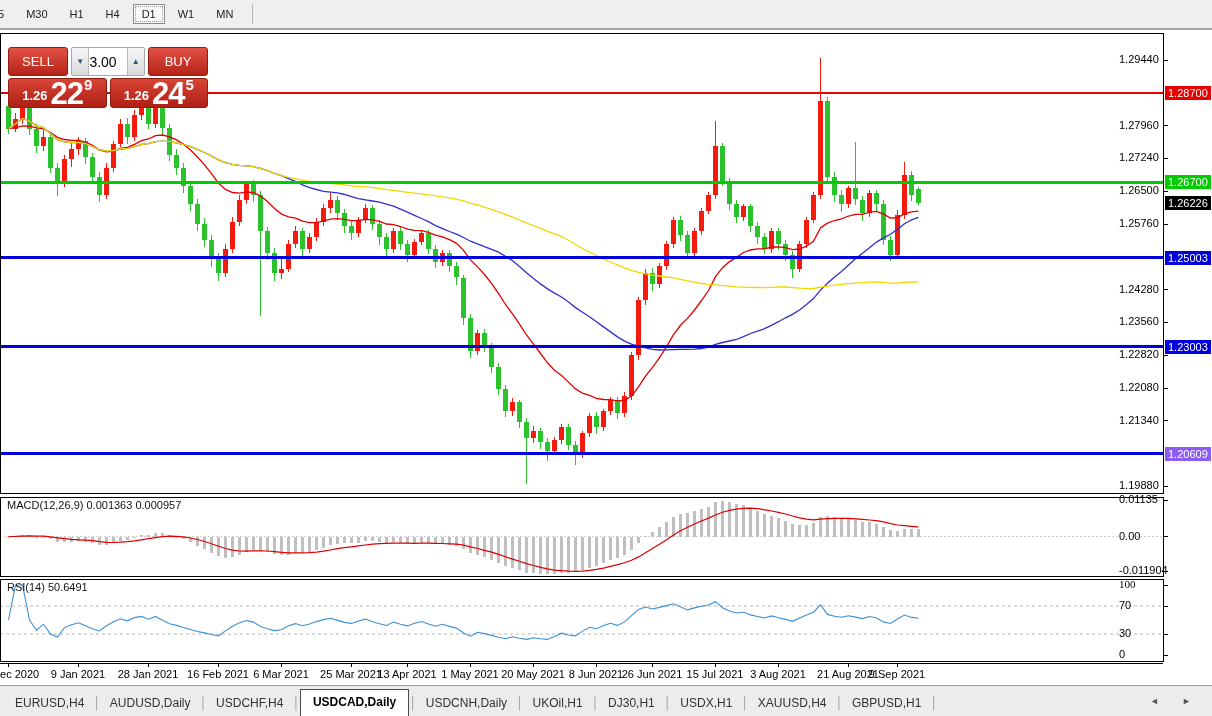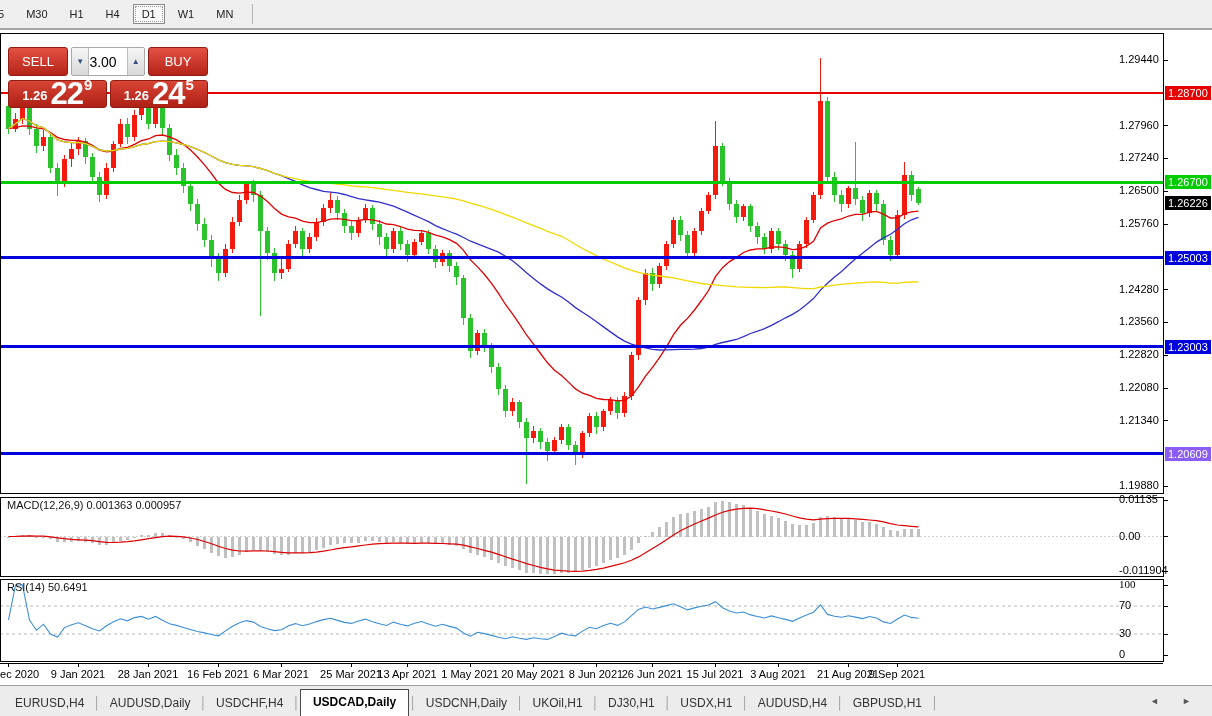--- a/index.html
+++ b/index.html
@@ -25,21 +25,21 @@
   .trade{position:absolute;left:8px;top:47px;width:200px;}
   .trow{display:flex;height:29px;gap:3px;}
   .btn-trade{flex:0 0 58px;background:linear-gradient(#e25143,#b52418);border:1px solid #8f1d12;border-radius:3px;
              color:#fff;font-size:13px;display:flex;align-items:center;justify-content:center;cursor:pointer;}
   .spin{flex:1;display:flex;border:1px solid #a9a9a9;border-radius:2px;background:#fff;overflow:hidden;}
   .spin-btn{width:19px;background:linear-gradient(#f6f6f6,#d9d9d9);color:#33527a;font-size:8px;
             display:flex;align-items:center;justify-content:center;cursor:pointer;}
   .spin-btn.dn{border-right:1px solid #bbb;}
   .spin-btn.up{border-left:1px solid #bbb;}
   .spin-val{flex:1;font-size:14px;color:#000;display:flex;align-items:center;justify-content:flex-end;padding-right:10px;}
-  .prow{display:flex;gap:3px;margin-top:2px;height:30px;align-items:flex-end;}
+  .prow{display:flex;gap:3px;margin-top:2px;height:30px;}
   .pbox{flex:1;background:linear-gradient(#d84535,#ae1f15);border:1px solid #8f1d12;border-radius:3px;color:#fff;
         display:flex;align-items:flex-end;justify-content:center;padding-bottom:1px;cursor:pointer;}
   .psm{font-size:13px;font-weight:bold;line-height:1;margin:0 3px 4px 0;}
   .pbig{font-size:31px;font-weight:bold;line-height:0.82;letter-spacing:-1px;}
   .psup{font-size:15px;font-weight:bold;line-height:1;position:relative;top:-14px;margin-left:1px;}
 
   
   .indlabel{position:absolute;left:7px;font-size:11px;color:#111;white-space:nowrap;}
 
   
@@ -602,20 +602,20 @@
       <span class="tab active">USDCAD,Daily</span>
       <span class="tabsep">│</span>
       <span class="tab">USDCNH,Daily</span>
       <span class="tabsep">│</span>
       <span class="tab">UKOil,H1</span>
       <span class="tabsep">│</span>
       <span class="tab">DJ30,H1</span>
       <span class="tabsep">│</span>
       <span class="tab">USDX,H1</span>
       <span class="tabsep">│</span>
-      <span class="tab">AUDUSD,H4</span>
+      <span class="tab">XAUUSD,H4</span>
       <span class="tabsep">│</span>
       <span class="tab">GBPUSD,H1</span>
       <span class="tabsep">│</span>
       <span class="tscroll" style="left: 1150px;">◄</span>
       <span class="tscroll" style="left: 1182px;">►</span>
     </div>
 </div>
 
 </body></html>

